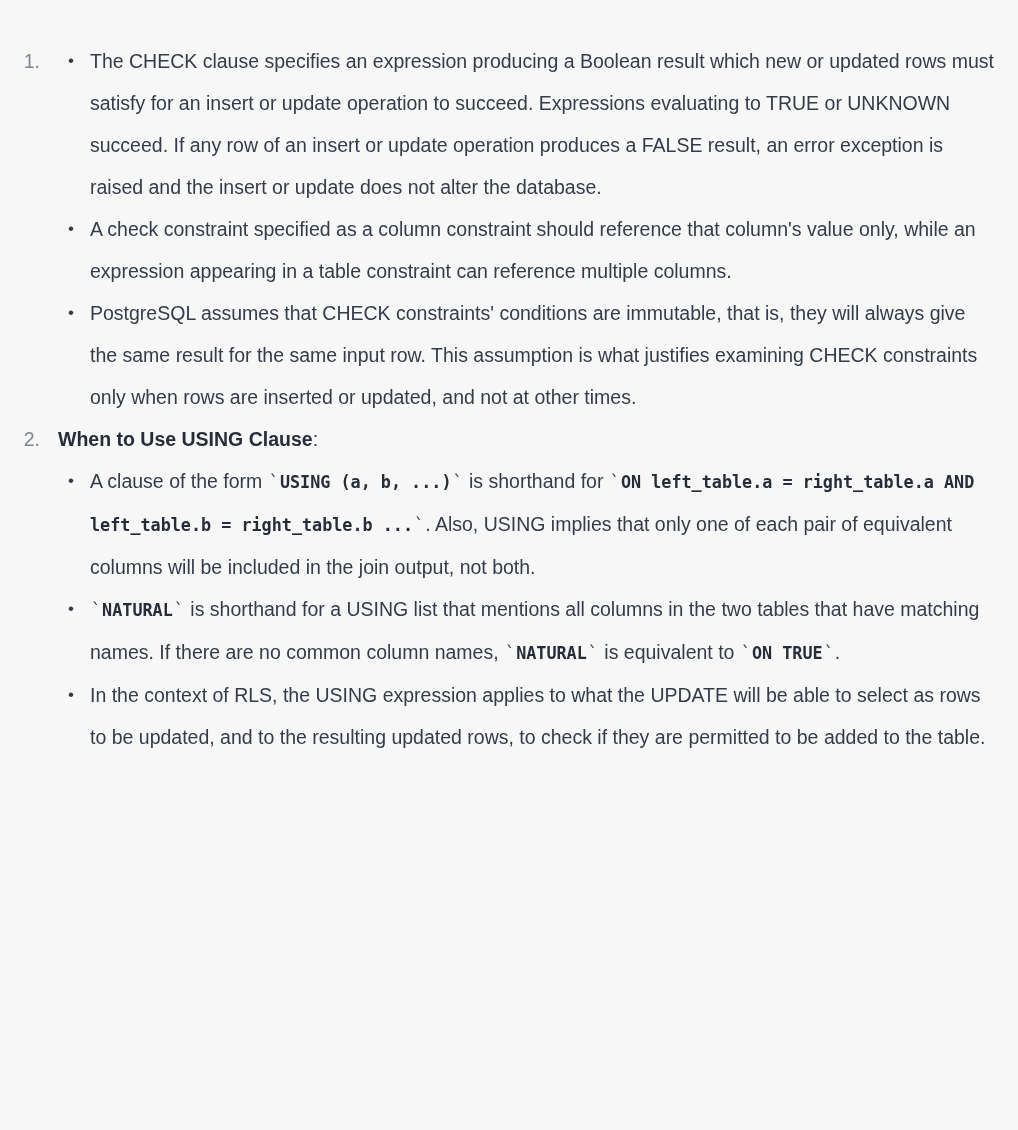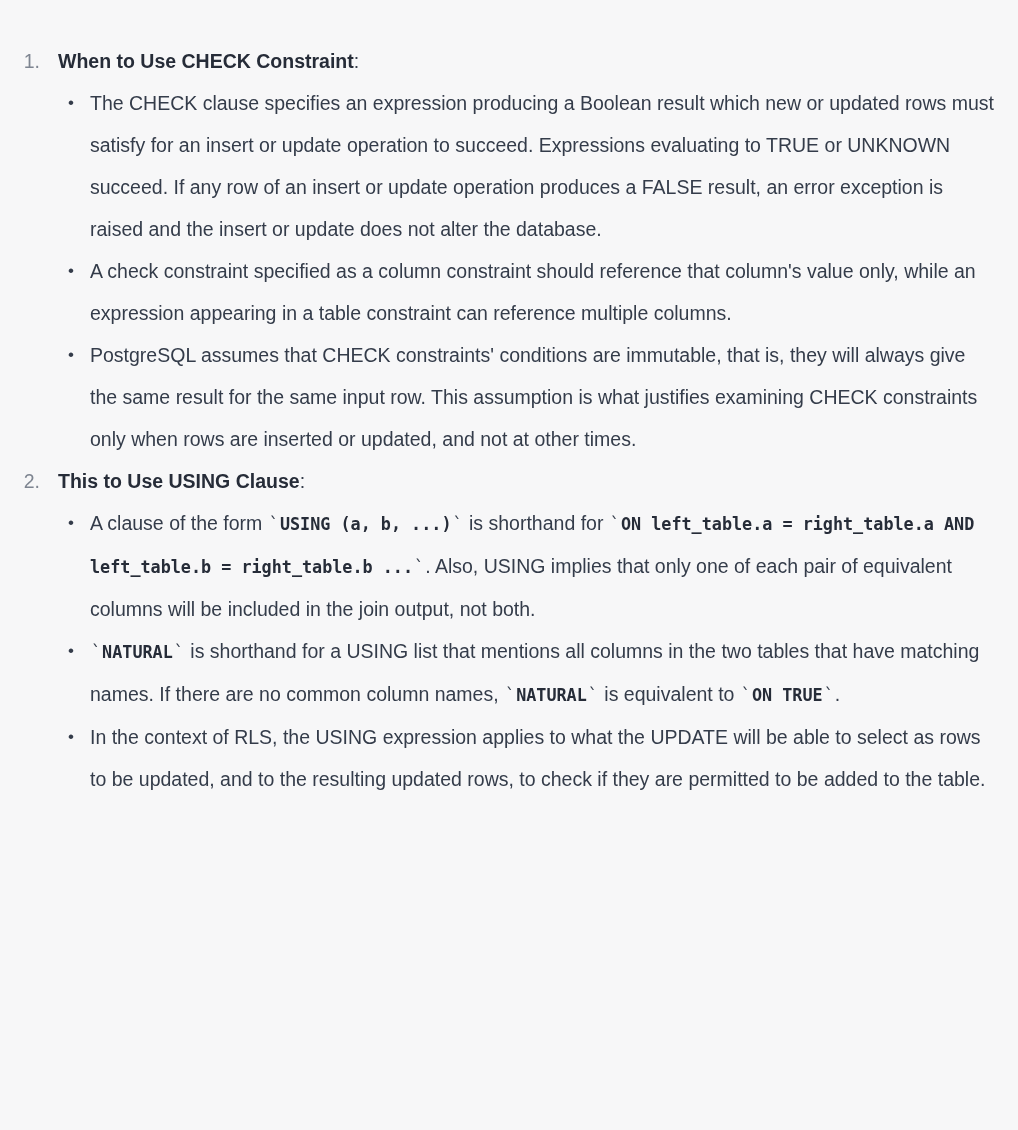--- a/index.html
+++ b/index.html
@@ -74,21 +74,20 @@
   }
 </style>
 </head>
 <body style="background: rgb(247, 247, 248); color: rgb(52, 60, 74);">
 
 <div class="message">
   <div class="ordered-list" id="list-root">
   <div class="list-item">
     <span class="num">1.</span>
     <div class="item-body">
-      <div class="item-heading"><strong class="title">When to Use CHECK Constraint</strong><span class="suffix">:</span></div>
       <div class="bullets">
   <div class="bullet">
     <span class="dot">•</span>
     <div class="bullet-text"><span>The CHECK clause specifies an expression producing a Boolean result which new or updated rows must satisfy for an insert or update operation to succeed. Expressions evaluating to TRUE or UNKNOWN succeed. If any row of an insert or update operation produces a FALSE result, an error exception is raised and the insert or update does not alter the database.</span></div>
   </div>
 
   <div class="bullet">
     <span class="dot">•</span>
     <div class="bullet-text"><span>A check constraint specified as a column constraint should reference that column's value only, while an expression appearing in a table constraint can reference multiple columns.</span></div>
   </div>
@@ -97,21 +96,21 @@
     <span class="dot">•</span>
     <div class="bullet-text"><span>PostgreSQL assumes that CHECK constraints' conditions are immutable, that is, they will always give the same result for the same input row. This assumption is what justifies examining CHECK constraints only when rows are inserted or updated, and not at other times.</span></div>
   </div>
 </div>
     </div>
   </div>
 
   <div class="list-item">
     <span class="num">2.</span>
     <div class="item-body">
-      <div class="item-heading"><strong class="title">This to Use USING Clause</strong><span class="suffix">:</span></div>
+      <div class="item-heading"><strong class="title">When to Use USING Clause</strong><span class="suffix">:</span></div>
       <div class="bullets">
   <div class="bullet">
     <span class="dot">•</span>
     <div class="bullet-text"><span>A clause of the form </span><span class="code"><span class="tick">`</span><b>USING (a, b, ...)</b><span class="tick">`</span></span><span> is shorthand for </span><span class="code"><span class="tick">`</span><b>ON left_table.a = right_table.a AND left_table.b = right_table.b ...</b><span class="tick">`</span></span><span>. Also, USING implies that only one of each pair of equivalent columns will be included in the join output, not both.</span></div>
   </div>
 
   <div class="bullet">
     <span class="dot">•</span>
     <div class="bullet-text"><span class="code"><span class="tick">`</span><b>NATURAL</b><span class="tick">`</span></span><span> is shorthand for a USING list that mentions all columns in the two tables that have matching names. If there are no common column names, </span><span class="code"><span class="tick">`</span><b>NATURAL</b><span class="tick">`</span></span><span> is equivalent to </span><span class="code"><span class="tick">`</span><b>ON TRUE</b><span class="tick">`</span></span><span>.</span></div>
   </div>

